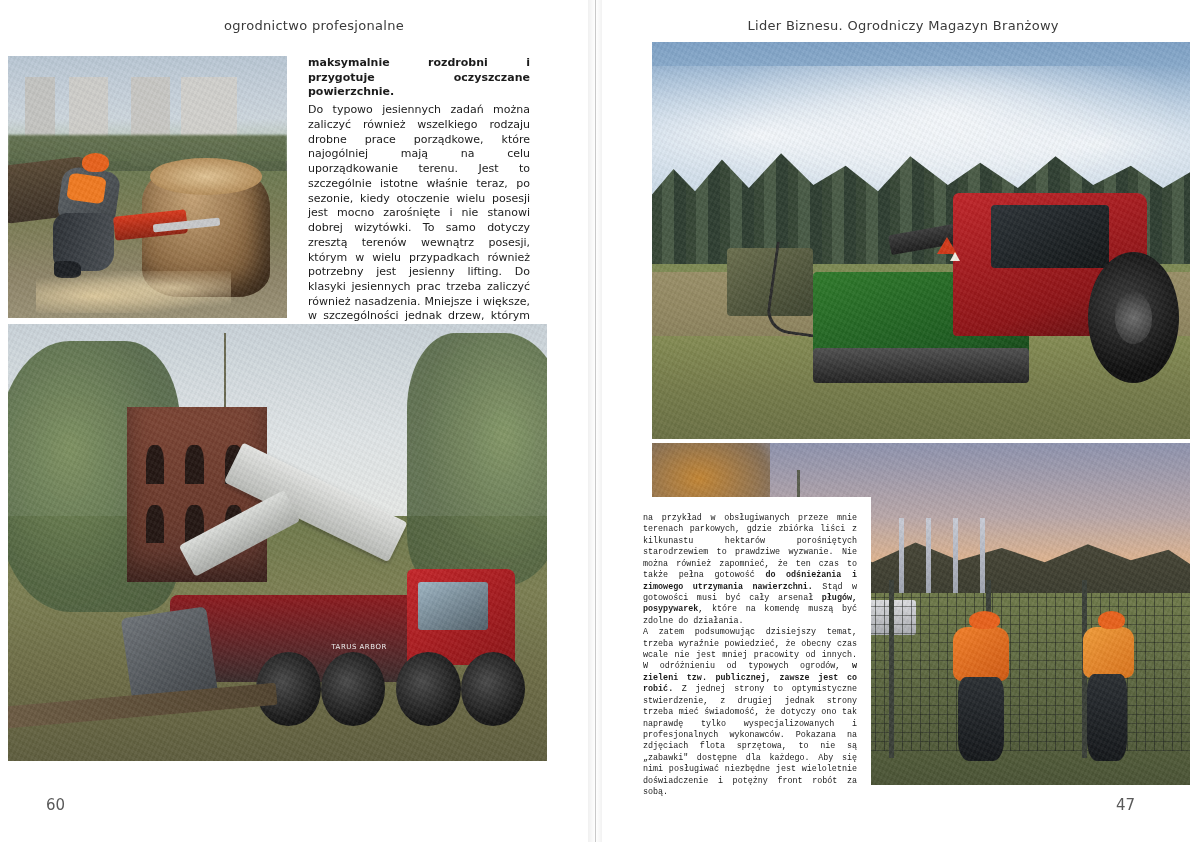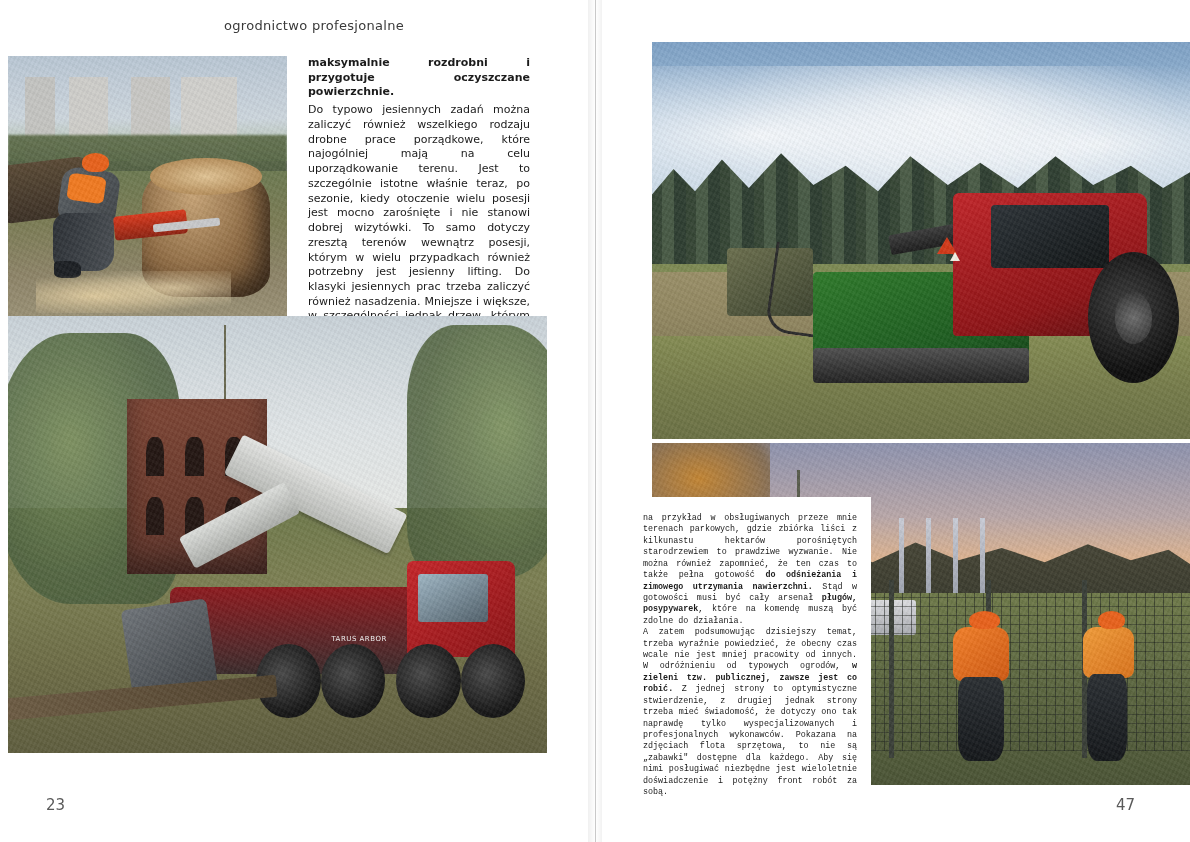--- a/index.html
+++ b/index.html
@@ -161,21 +161,21 @@
     background: #c8c9cb; border-radius: 2px; transform: rotate(-6deg);
   }
   #photo-stump .chips {
     position: absolute; left: 10%; bottom: 2%; width: 70%; height: 16%;
     background: radial-gradient(ellipse at 30% 60%, rgba(226,205,160,.9), rgba(190,170,130,0) 60%),
                 radial-gradient(ellipse at 70% 40%, rgba(230,212,172,.8), rgba(190,170,130,0) 60%);
   }
 
   
   #photo-harvester {
-    left: 8px; top: 316px; width: 539px; height: 437px;
+    left: 8px; top: 324px; width: 539px; height: 437px;
   }
   #photo-harvester .sky {
     height: 46%;
     background: linear-gradient(#c9d2d8, #dfe4e6 55%, #e7e9e6);
   }
   #photo-harvester .ground {
     height: 56%;
     background: linear-gradient(#6f7a4c, #7c7f53 30%, #6b6a45 70%, #5f5e3f);
   }
   #photo-harvester .trees-left {
@@ -558,24 +558,25 @@
       <div class="head-unit"></div>
       <div class="wheel wh1"></div>
       <div class="wheel wh2"></div>
       <div class="wheel wh3"></div>
       <div class="wheel wh4"></div>
       <div class="trunk"></div>
       <div class="brand">TARUS ARBOR</div>
       <div class="noise"></div>
     </div>
 
-    <div class="folio folio-left">23</div>
+    <div class="folio folio-left">60</div>
   </div>
 
   <div class="page page-right">
+    <div class="runhead runhead-right">Lider Biznesu. Ogrodniczy Magazyn Branżowy</div>
 
     <div class="folio folio-right">47</div>
   </div>
 
   <div class="photo" id="photo-tractor">
     <div class="sky"></div>
     <div class="clouds"></div>
     <div class="forest"></div>
     <div class="ground"></div>
     <div class="dirt"></div>

